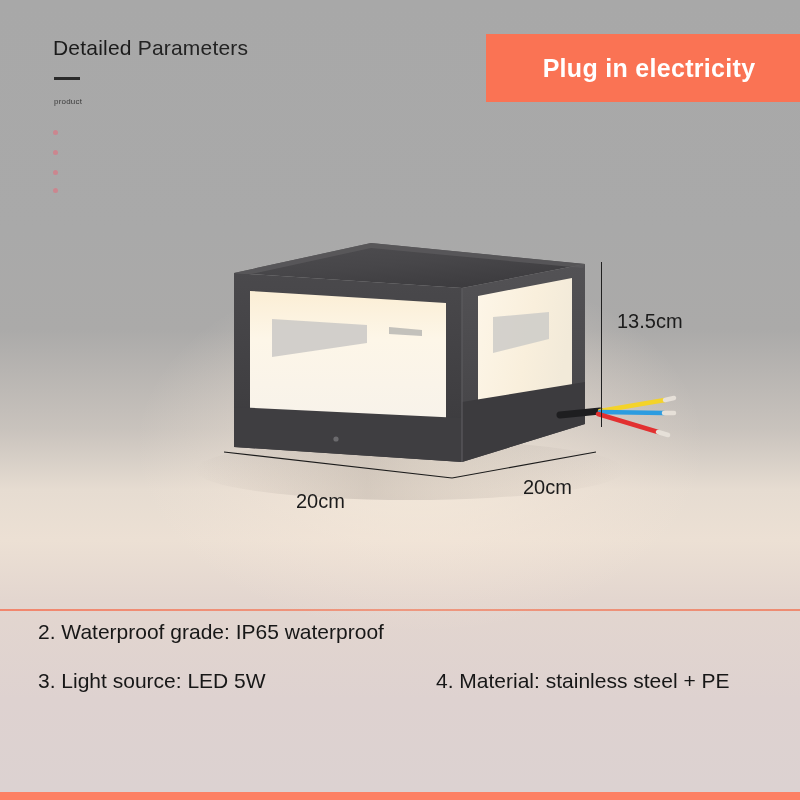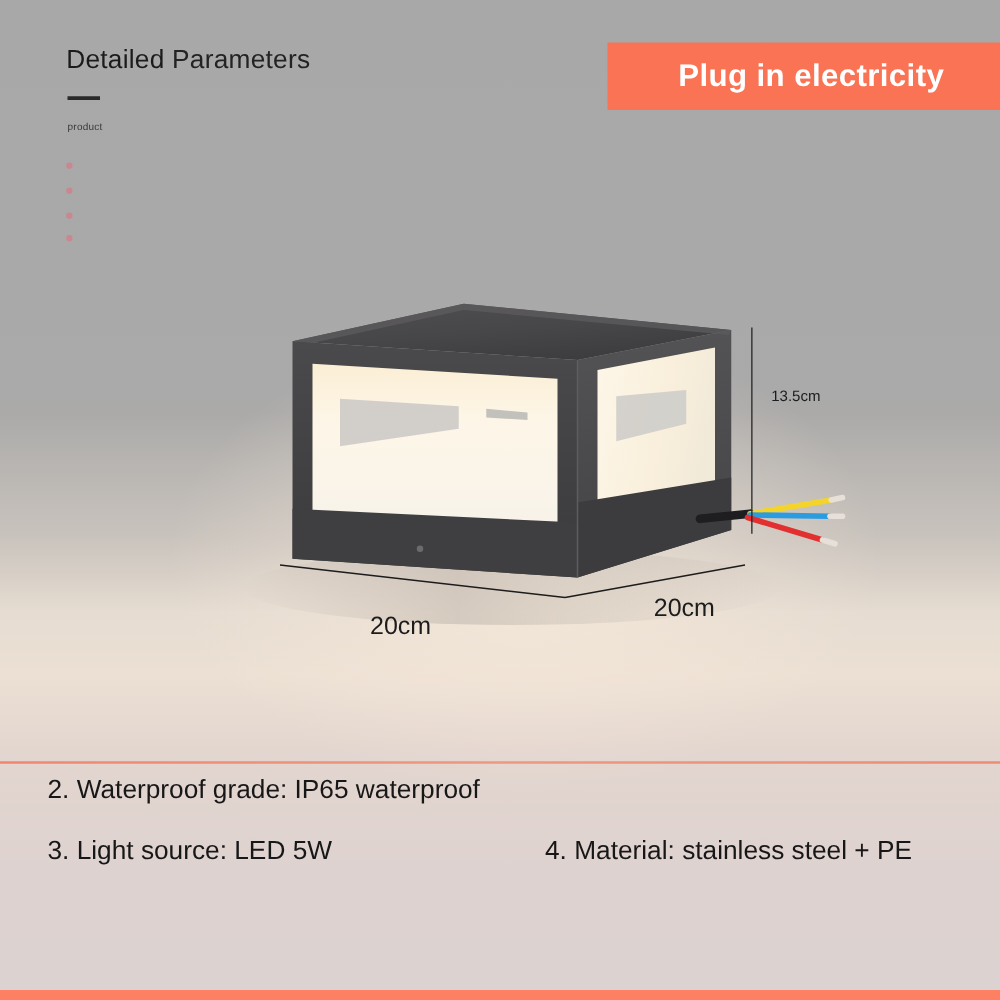--- a/index.html
+++ b/index.html
@@ -93,21 +93,21 @@
     opacity: 0.5;
     white-space: nowrap;
   }
 
   
   .banner {
     position: absolute;
     left: 486px;
     top: 34px;
     width: 314px;
-    height: 54px;
+    height: 68px;
     background: #fa7354;
     display: flex;
     align-items: center;
     justify-content: center;
   }
   .banner-text {
     color: #ffffff;
     font-size: 25px;
     font-weight: bold;
     letter-spacing: 0.3px;
@@ -124,21 +124,21 @@
     left: 601px;
     top: 262px;
     width: 1px;
     height: 165px;
     background: #202020;
   }
   .dim-label-h {
     position: absolute;
     left: 617px;
     top: 310px;
-    font-size: 12px;
+    font-size: 20px;
     color: #1c1c1c;
     white-space: nowrap;
   }
   .dim-label-w1 {
     position: absolute;
     left: 296px;
     top: 490px;
     font-size: 20px;
     color: #1c1c1c;
     white-space: nowrap;

